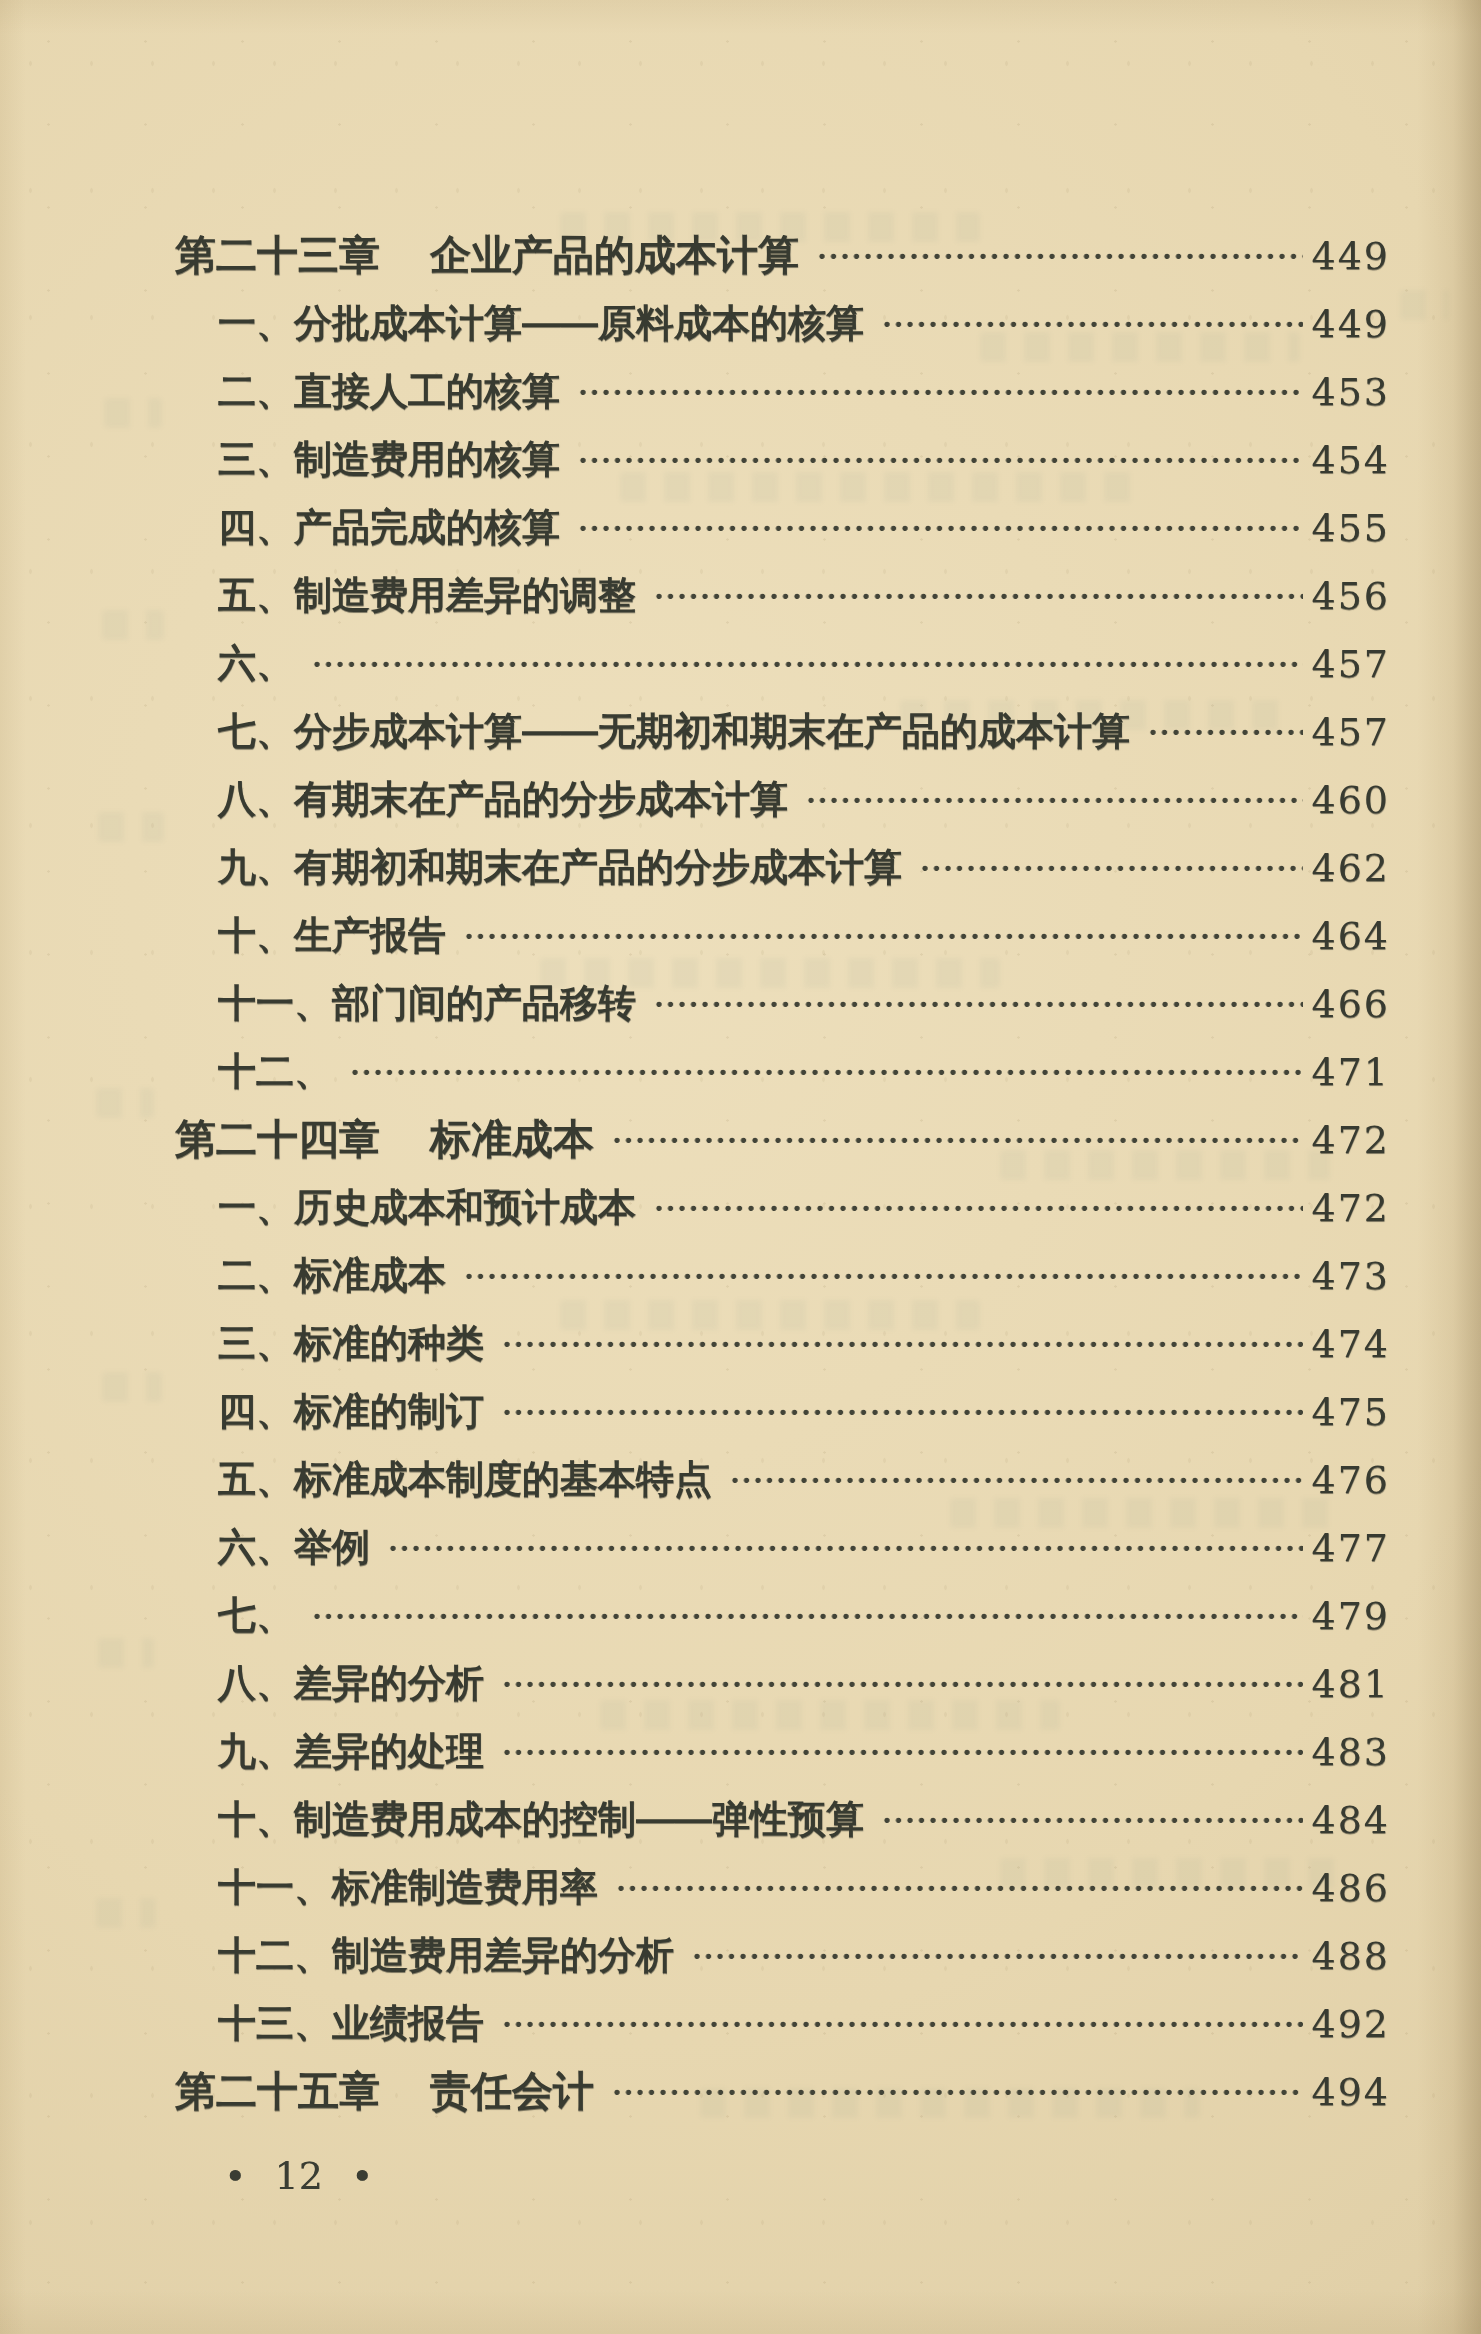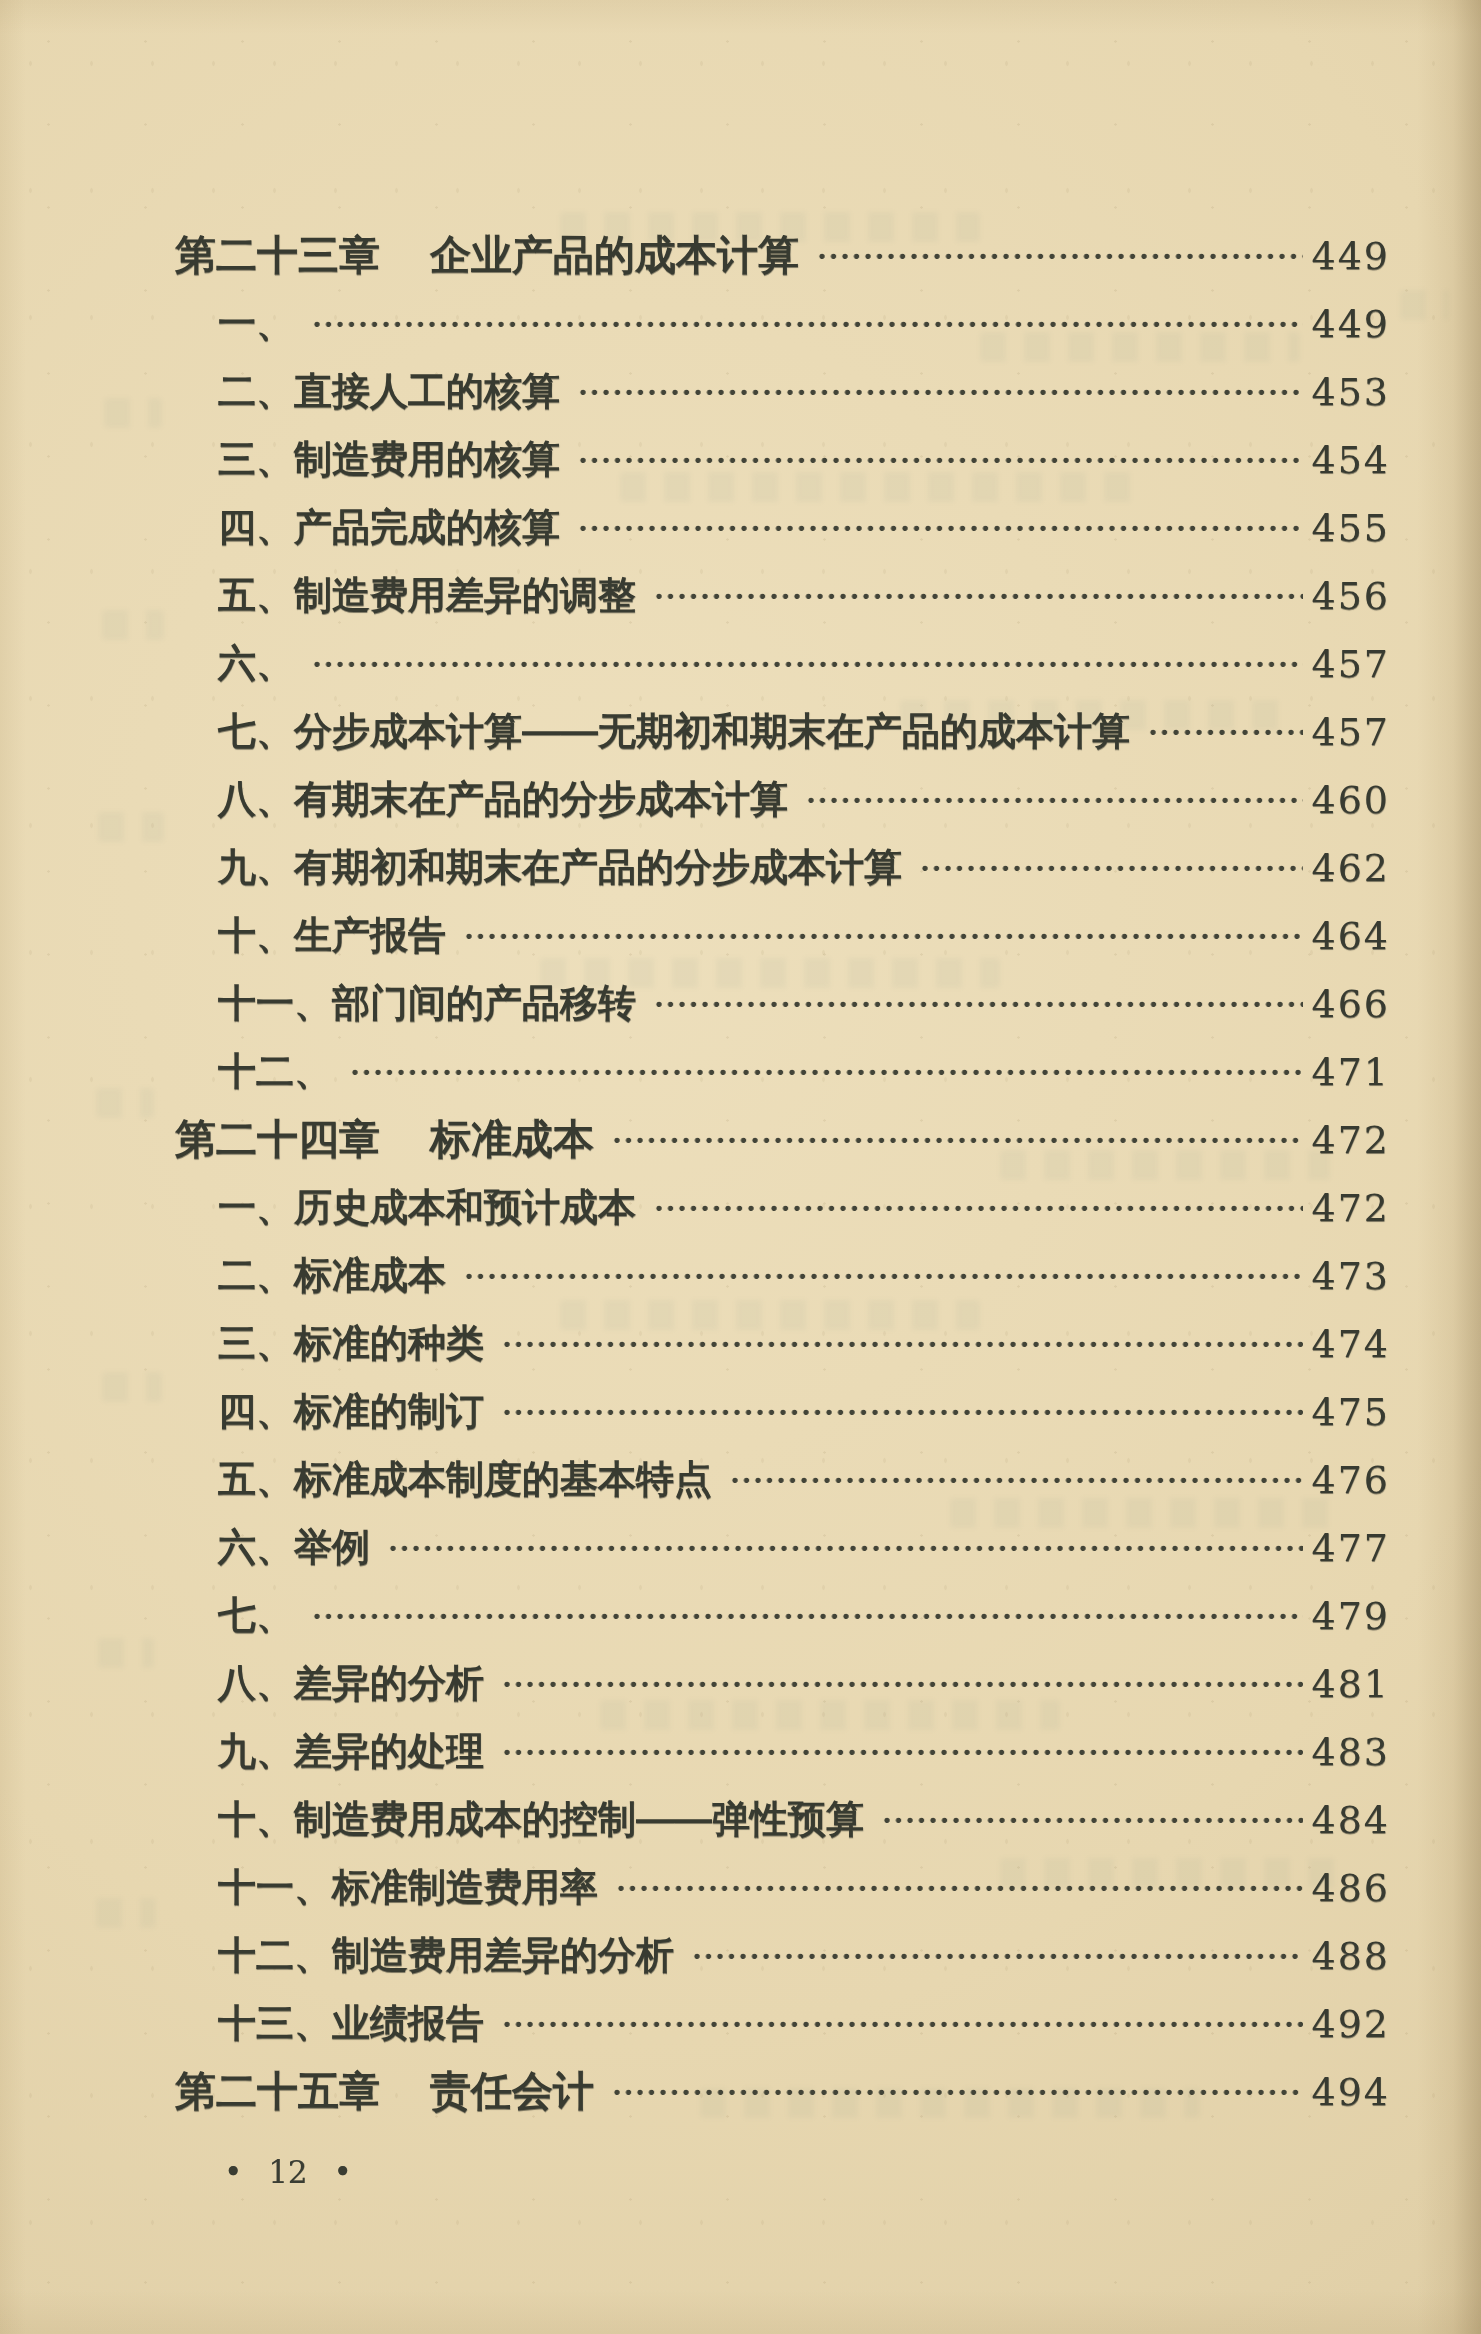--- a/index.html
+++ b/index.html
@@ -46,21 +46,21 @@
   }
   .pageno{
     flex:0 0 auto;
     font-family:"DejaVu Serif","Liberation Serif",serif;
     font-size:38px;font-weight:500;letter-spacing:2px;
     transform:translateY(1px);
   }
   .footer{
     position:absolute;left:224px;top:2154px;
     font-family:"DejaVu Serif","Liberation Serif",serif;
-    font-size:31px;color:#3a3d33;word-spacing:16px;
+    font-size:38px;color:#3a3d33;word-spacing:16px;
     text-shadow:0.3px 0.4px 0.6px rgba(40,42,35,0.5);
   }
 </style>
 </head>
 <body style="background-color: rgb(232, 216, 178);">
 
 <div class="paper"></div>
 
 <div class="ghosts">
   <i class="ghost" style="left:104px;top:398px;width:58px;"></i>
@@ -87,20 +87,21 @@
 <main class="toc" id="toc" style="color: rgb(56, 59, 49);">
   <div class="row chapter">
     <span class="num">第二十三章</span>
     <span class="title">企业产品的成本计算</span>
     <span class="leader"></span>
     <span class="pageno">449</span>
   </div>
 
   <div class="row item">
     <span class="num">一、</span>
+    <span class="title">分批成本计算——原料成本的核算</span>
     <span class="leader"></span>
     <span class="pageno">449</span>
   </div>
 
   <div class="row item">
     <span class="num">二、</span>
     <span class="title">直接人工的核算</span>
     <span class="leader"></span>
     <span class="pageno">453</span>
   </div>

